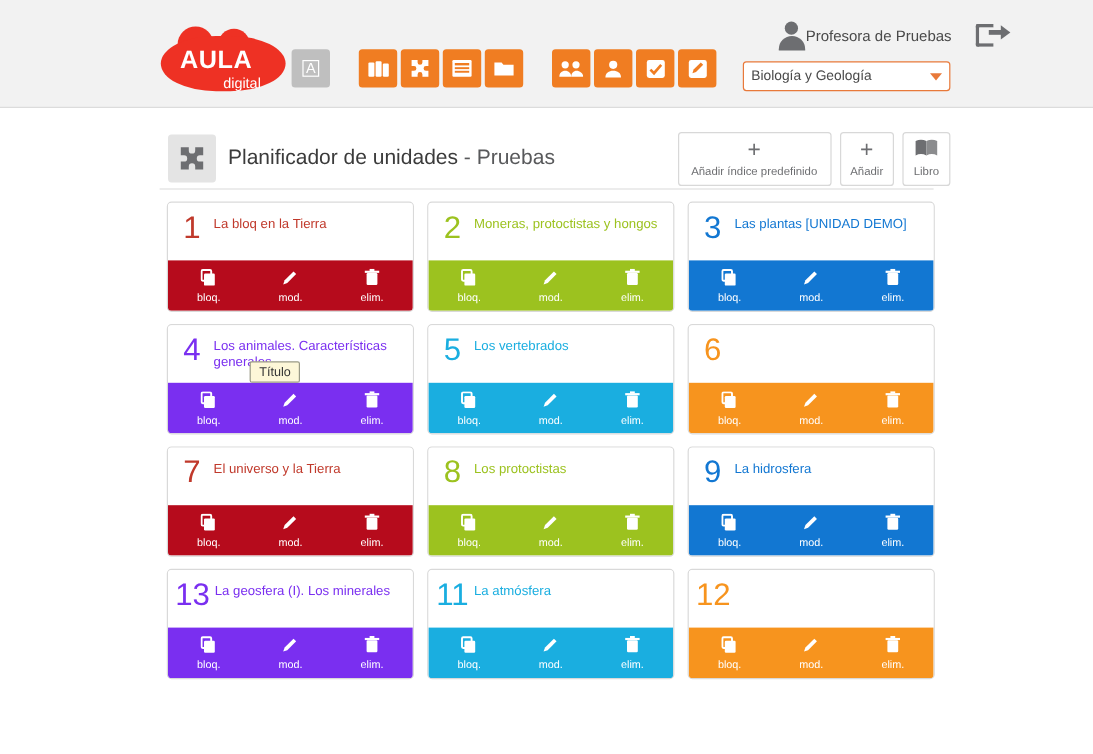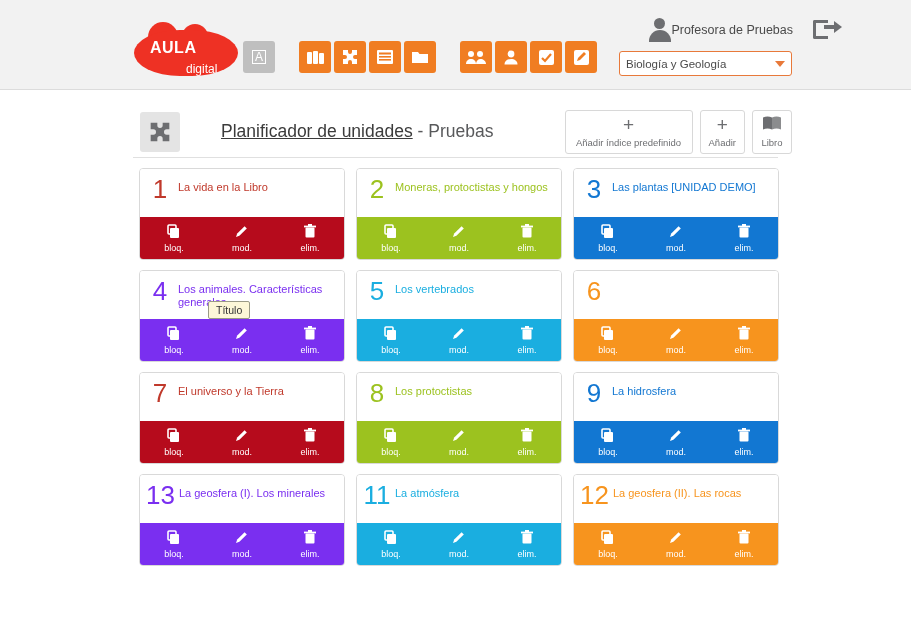--- a/index.html
+++ b/index.html
@@ -42,21 +42,21 @@
     position: absolute;
     left: 48px; top: 2px;
     width: 26px; height: 20px;
     background: #ee3124;
     border-radius: 16px 16px 0 0;
   }
   .logo-aula {
     position: absolute;
     left: 16px; top: 17px;
     color: #fff;
-    font-size: 16px;
+    font-size: 21px;
     font-weight: bold;
     letter-spacing: 0.5px;
   }
   .logo-digital {
     position: absolute;
     left: 52px; top: 40px;
     color: #fff;
     font-size: 12px;
   }
 
@@ -166,22 +166,20 @@
     font-size: 22px;
   }
   .title-text {
     position: absolute;
     left: 190px; top: 121px;
     font-size: 17.5px;
     color: #58595b;
   }
   .title-text .link {
     color: #3b3b3b;
-    text-decoration: underline;
-    margin-left: 31px;
   }
 
   .top-actions {
     position: absolute;
     right: 119px; top: 110px;
     display: flex;
     gap: 7px;
     align-items: stretch;
   }
   .action-btn {
@@ -410,21 +408,21 @@
     <div class="lbl">Libro</div>
   </div>
 </div>
 
 <div class="hrule"></div>
 
 <div class="grid" id="units-grid">
     <div class="unit">
       <div class="unit-top">
         <div class="unit-num" style="color: rgb(192, 57, 43);">1</div>
-        <div class="unit-title" style="color: rgb(192, 57, 43);">La vida en la Libro</div>
+        <div class="unit-title" style="color: rgb(192, 57, 43);">La bloq en la Tierra</div>
       </div>
       <div class="unit-bar" style="background: rgb(182, 11, 28);">
         <div class="unit-act">
           <div class="ic"><svg width="14" height="15" viewBox="0 0 14 15">
               <rect x="3" y="4" width="9" height="10" rx="1" fill="#fff"></rect>
               <rect x="1" y="1" width="8" height="9" rx="1" fill="none" stroke="#fff" stroke-width="1.6"></rect>
             </svg></div>
           <div class="tx">bloq.</div>
         </div>
         <div class="unit-act">
@@ -728,21 +726,20 @@
               <rect x="1" y="1.6" width="12" height="1.8" fill="#fff"></rect>
               <rect x="5" y="0" width="4" height="2" fill="#fff"></rect>
             </svg></div>
           <div class="tx">elim.</div>
         </div>
       </div>
     </div>
     <div class="unit">
       <div class="unit-top">
         <div class="unit-num" style="color: rgb(247, 148, 30);">12</div>
-        <div class="unit-title" style="color: rgb(247, 148, 30);">La geosfera (II). Las rocas</div>
       </div>
       <div class="unit-bar" style="background: rgb(247, 148, 30);">
         <div class="unit-act">
           <div class="ic"><svg width="14" height="15" viewBox="0 0 14 15">
               <rect x="3" y="4" width="9" height="10" rx="1" fill="#fff"></rect>
               <rect x="1" y="1" width="8" height="9" rx="1" fill="none" stroke="#fff" stroke-width="1.6"></rect>
             </svg></div>
           <div class="tx">bloq.</div>
         </div>
         <div class="unit-act">

